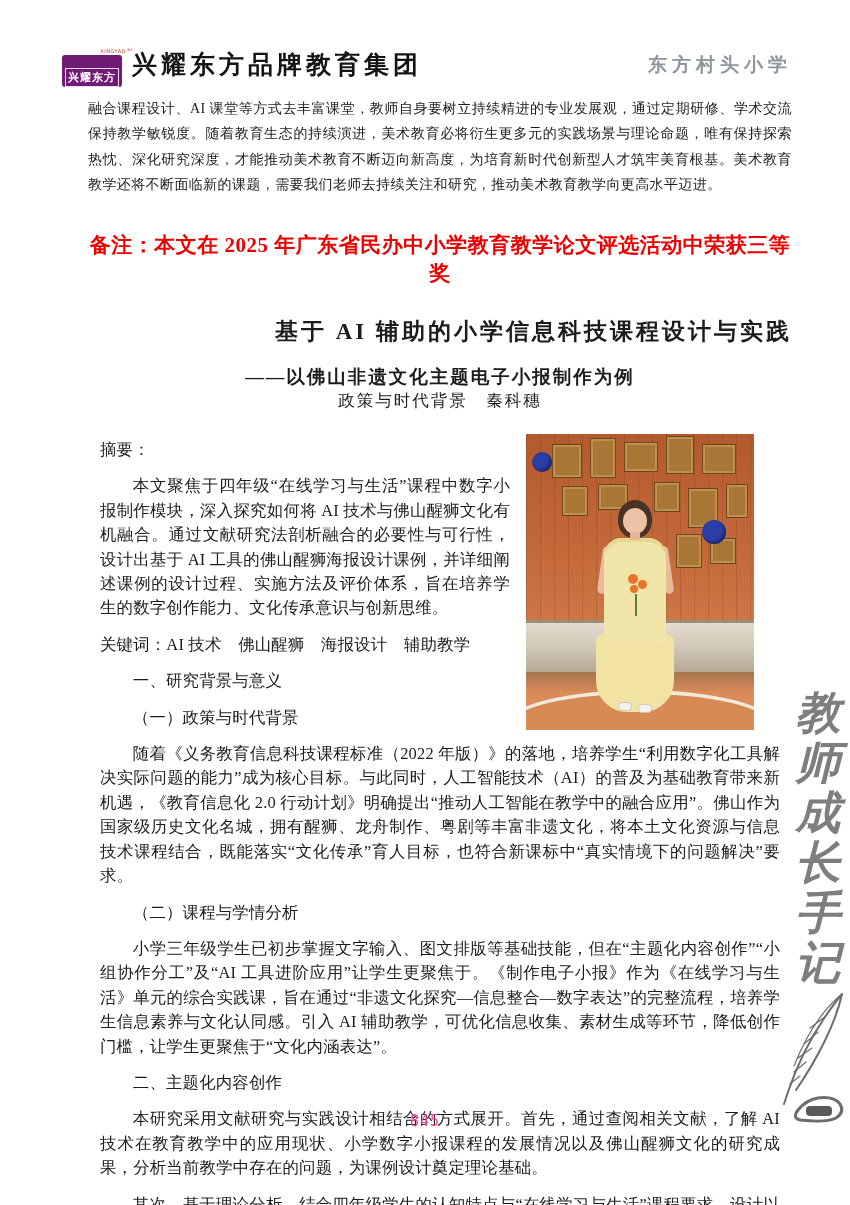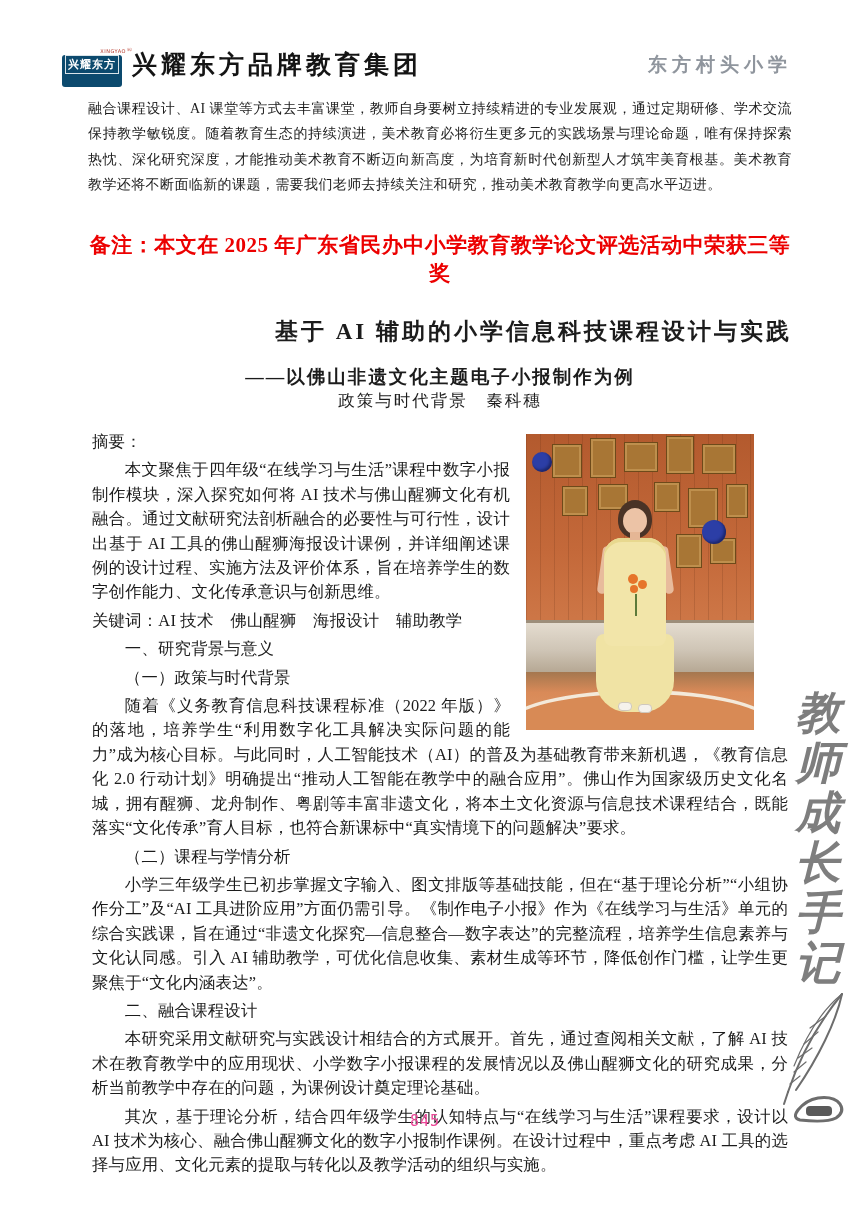--- a/index.html
+++ b/index.html
@@ -11,21 +11,21 @@
     color:#1c1c1c;
   }
 
   
   .header { position:absolute; left:60px; right:58px; top:44px; height:50px; }
   .logo { position:absolute; left:2px; top:4px; width:66px; height:44px; }
   .logo-latin { position:absolute; right:2px; top:0; font-family:"DejaVu Sans",sans-serif;
     font-size:5px; color:#b5382b; letter-spacing:.5px; }
   .logo-reg { position:absolute; right:-4px; top:-2px; font-size:7px; color:#b5382b; }
   .logo-stamp { position:absolute; left:0; top:7px; width:60px; height:32px;
-    background:#0c4a6e; border-radius:3px; display:flex; align-items:flex-start; justify-content:center; }
+    background:#701a75; border-radius:3px; display:flex; align-items:flex-end; justify-content:center; }
   .logo-stamp-inner { border:1px solid rgba(255,255,255,.85); padding:1px 2px;
     color:#fff; font-weight:bold; font-size:11px; letter-spacing:1px; white-space:nowrap; }
   .org-name { position:absolute; left:72px; top:4px; font-size:25px; font-weight:bold;
     letter-spacing:4px; color:#141414; }
   .school-name { position:absolute; right:0; top:8px; font-size:19px; font-weight:bold;
     letter-spacing:5px; color:#8f959d; }
 
   
   .intro { position:absolute; left:88px; width:704px; top:96px;
     font-size:14px; line-height:25.3px; text-align:justify; letter-spacing:.4px; }
@@ -37,21 +37,21 @@
   .art-title { position:absolute; left:88px; width:704px; top:316px; text-align:right;
     font-size:23px; font-weight:bold; letter-spacing:3px; }
   .art-subtitle { position:absolute; left:88px; width:704px; top:364px; text-align:center;
     font-size:18.5px; font-weight:bold; letter-spacing:2px; }
   .art-author { position:absolute; left:88px; width:704px; top:390px; text-align:center;
     font-size:16.5px; letter-spacing:2px; }
 
   
   .art-body { position:absolute; left:88px; width:704px; top:426px;
     font-size:16.4px; line-height:24.4px; text-align:justify; letter-spacing:.2px; }
-  .art-body p { margin:4px; }
+  .art-body p { margin:12px; }
   .indent2 { text-indent:2em; }
 
   
   .photo { float:right; width:228px; height:296px; margin:8px 38px 12px 16px;
     position:relative; overflow:hidden;
     background:linear-gradient(180deg,#b35a2e 0%,#c4693a 40%,#cd7646 62%,#c96f40 100%); }
   .photo .tiles { position:absolute; inset:0;
     background:repeating-linear-gradient(90deg,rgba(90,40,15,.18) 0 1px,transparent 1px 14px); }
   .plaque { position:absolute; background:#a87635; border:1px solid #6e4a1a;
     box-shadow:inset 0 0 0 2px rgba(255,220,150,.25); }
@@ -158,22 +158,22 @@
       <div class="shoe" style="left:112px; top:270px;"></div>
     </div>
 
     <p>摘要：</p>
     <p class="indent2">本文聚焦于四年级“在线学习与生活”课程中数字小报制作模块，深入探究如何将 AI 技术与佛山醒狮文化有机融合。通过文献研究法剖析融合的必要性与可行性，设计出基于 AI 工具的佛山醒狮海报设计课例，并详细阐述课例的设计过程、实施方法及评价体系，旨在培养学生的数字创作能力、文化传承意识与创新思维。</p>
     <p>关键词：AI 技术　佛山醒狮　海报设计　辅助教学</p>
     <p class="indent2">一、研究背景与意义</p>
     <p class="indent2">（一）政策与时代背景</p>
     <p class="indent2">随着《义务教育信息科技课程标准（2022 年版）》的落地，培养学生“利用数字化工具解决实际问题的能力”成为核心目标。与此同时，人工智能技术（AI）的普及为基础教育带来新机遇，《教育信息化 2.0 行动计划》明确提出“推动人工智能在教学中的融合应用”。佛山作为国家级历史文化名城，拥有醒狮、龙舟制作、粤剧等丰富非遗文化，将本土文化资源与信息技术课程结合，既能落实“文化传承”育人目标，也符合新课标中“真实情境下的问题解决”要求。</p>
     <p class="indent2">（二）课程与学情分析</p>
-    <p class="indent2">小学三年级学生已初步掌握文字输入、图文排版等基础技能，但在“基于理论分析”“小组协作分工”及“AI 工具进阶应用”方面仍需引导。《制作电子小报》作为《在线学习与生活》单元的综合实践课，旨在通过“非遗文化探究—信息整合—数字表达”的完整流程，培养学生信息素养与文化认同感。引入 AI 辅助教学，可优化信息收集、素材生成等环节，降低创作门槛，让学生更聚焦于“文化内涵表达”。</p>
-    <p class="indent2">二、融合课程设计</p>
+    <p class="indent2">小学三年级学生已初步掌握文字输入、图文排版等基础技能，但在“主题化内容创作”“小组协作分工”及“AI 工具进阶应用”让学生更聚焦于。《制作电子小报》作为《在线学习与生活》单元的综合实践课，旨在通过“非遗文化探究—信息整合—数字表达”的完整流程，培养学生信息素养与文化认同感。引入 AI 辅助教学，可优化信息收集、素材生成等环节，降低创作门槛，让学生更聚焦于“文化内涵表达”。</p>
+    <p class="indent2">二、主题化内容创作</p>
     <p class="indent2">本研究采用文献研究与实践设计相结合的方式展开。首先，通过查阅相关文献，了解 AI 技术在教育教学中的应用现状、小学数字小报课程的发展情况以及佛山醒狮文化的研究成果，分析当前教学中存在的问题，为课例设计奠定理论基础。</p>
     <p class="indent2">其次，基于理论分析，结合四年级学生的认知特点与“在线学习与生活”课程要求，设计以 AI 技术为核心、融合佛山醒狮文化的数字小报制作课例。在设计过程中，重点考虑 AI 工具的选择与应用、文化元素的提取与转化以及教学活动的组织与实施。</p>
   </div>
 
   <div class="vert-title">
     <div>教</div>
     <div>师</div>
     <div>成</div>
     <div>长</div>
     <div>手</div>

